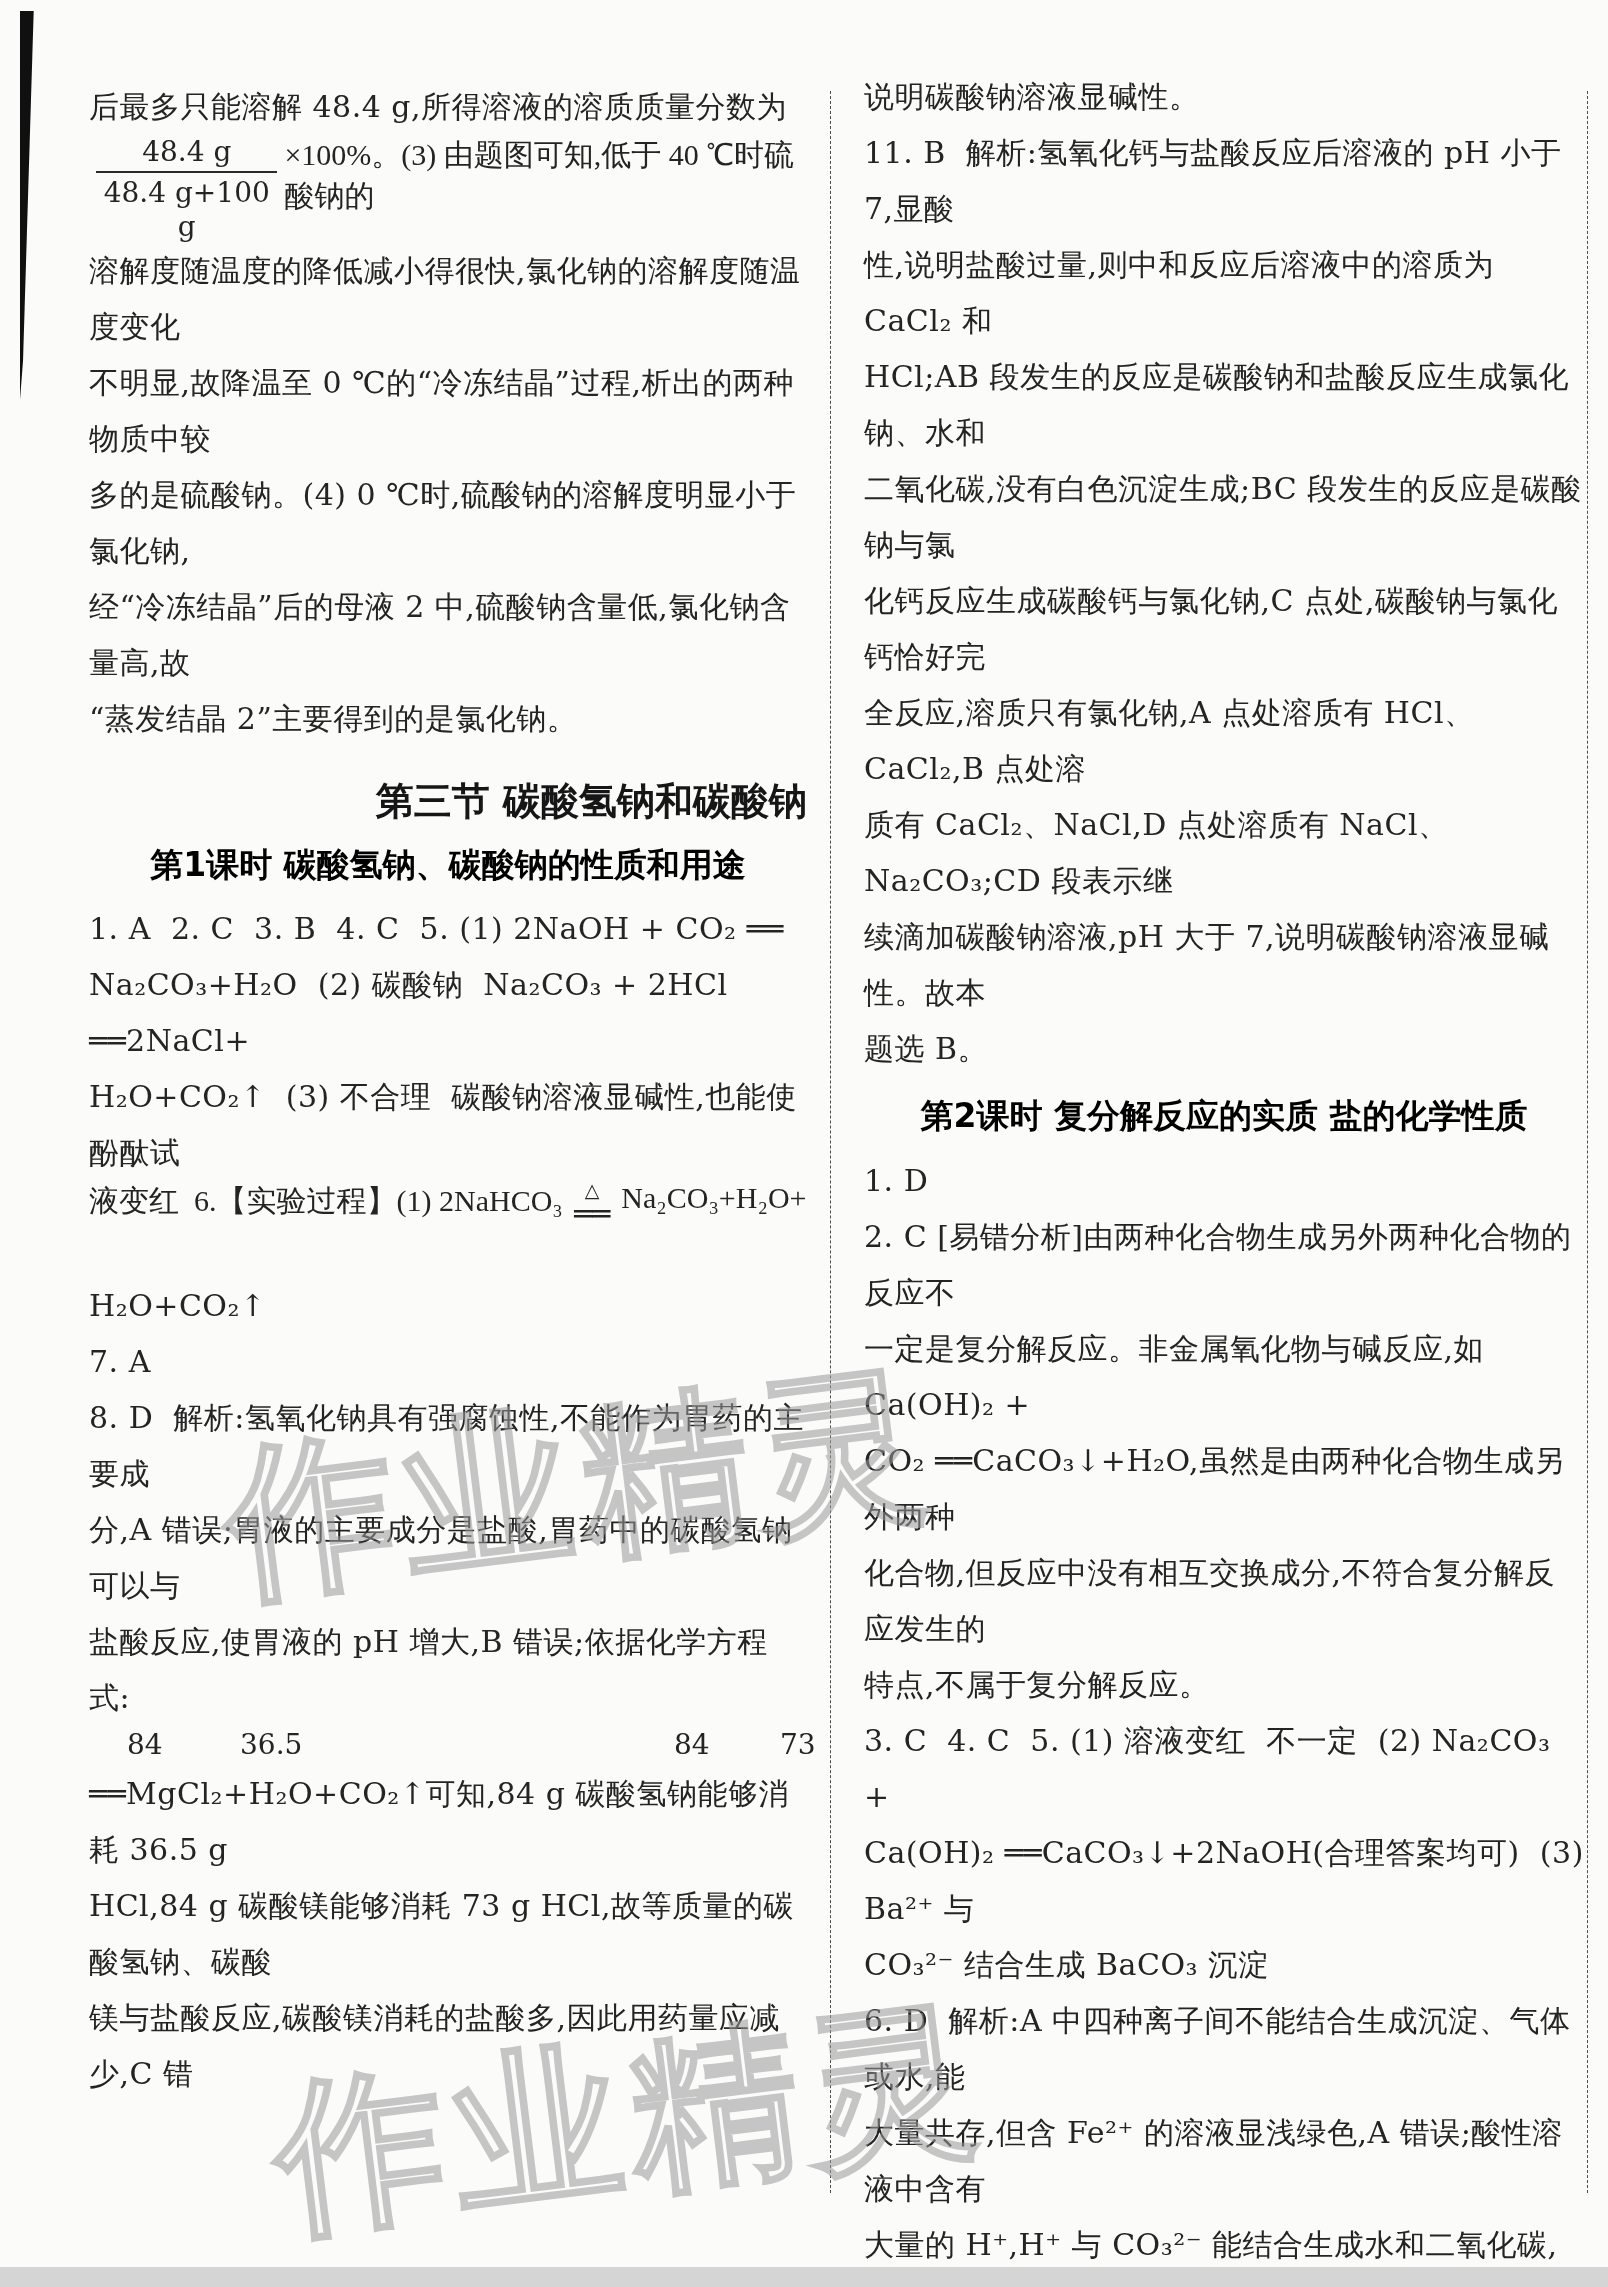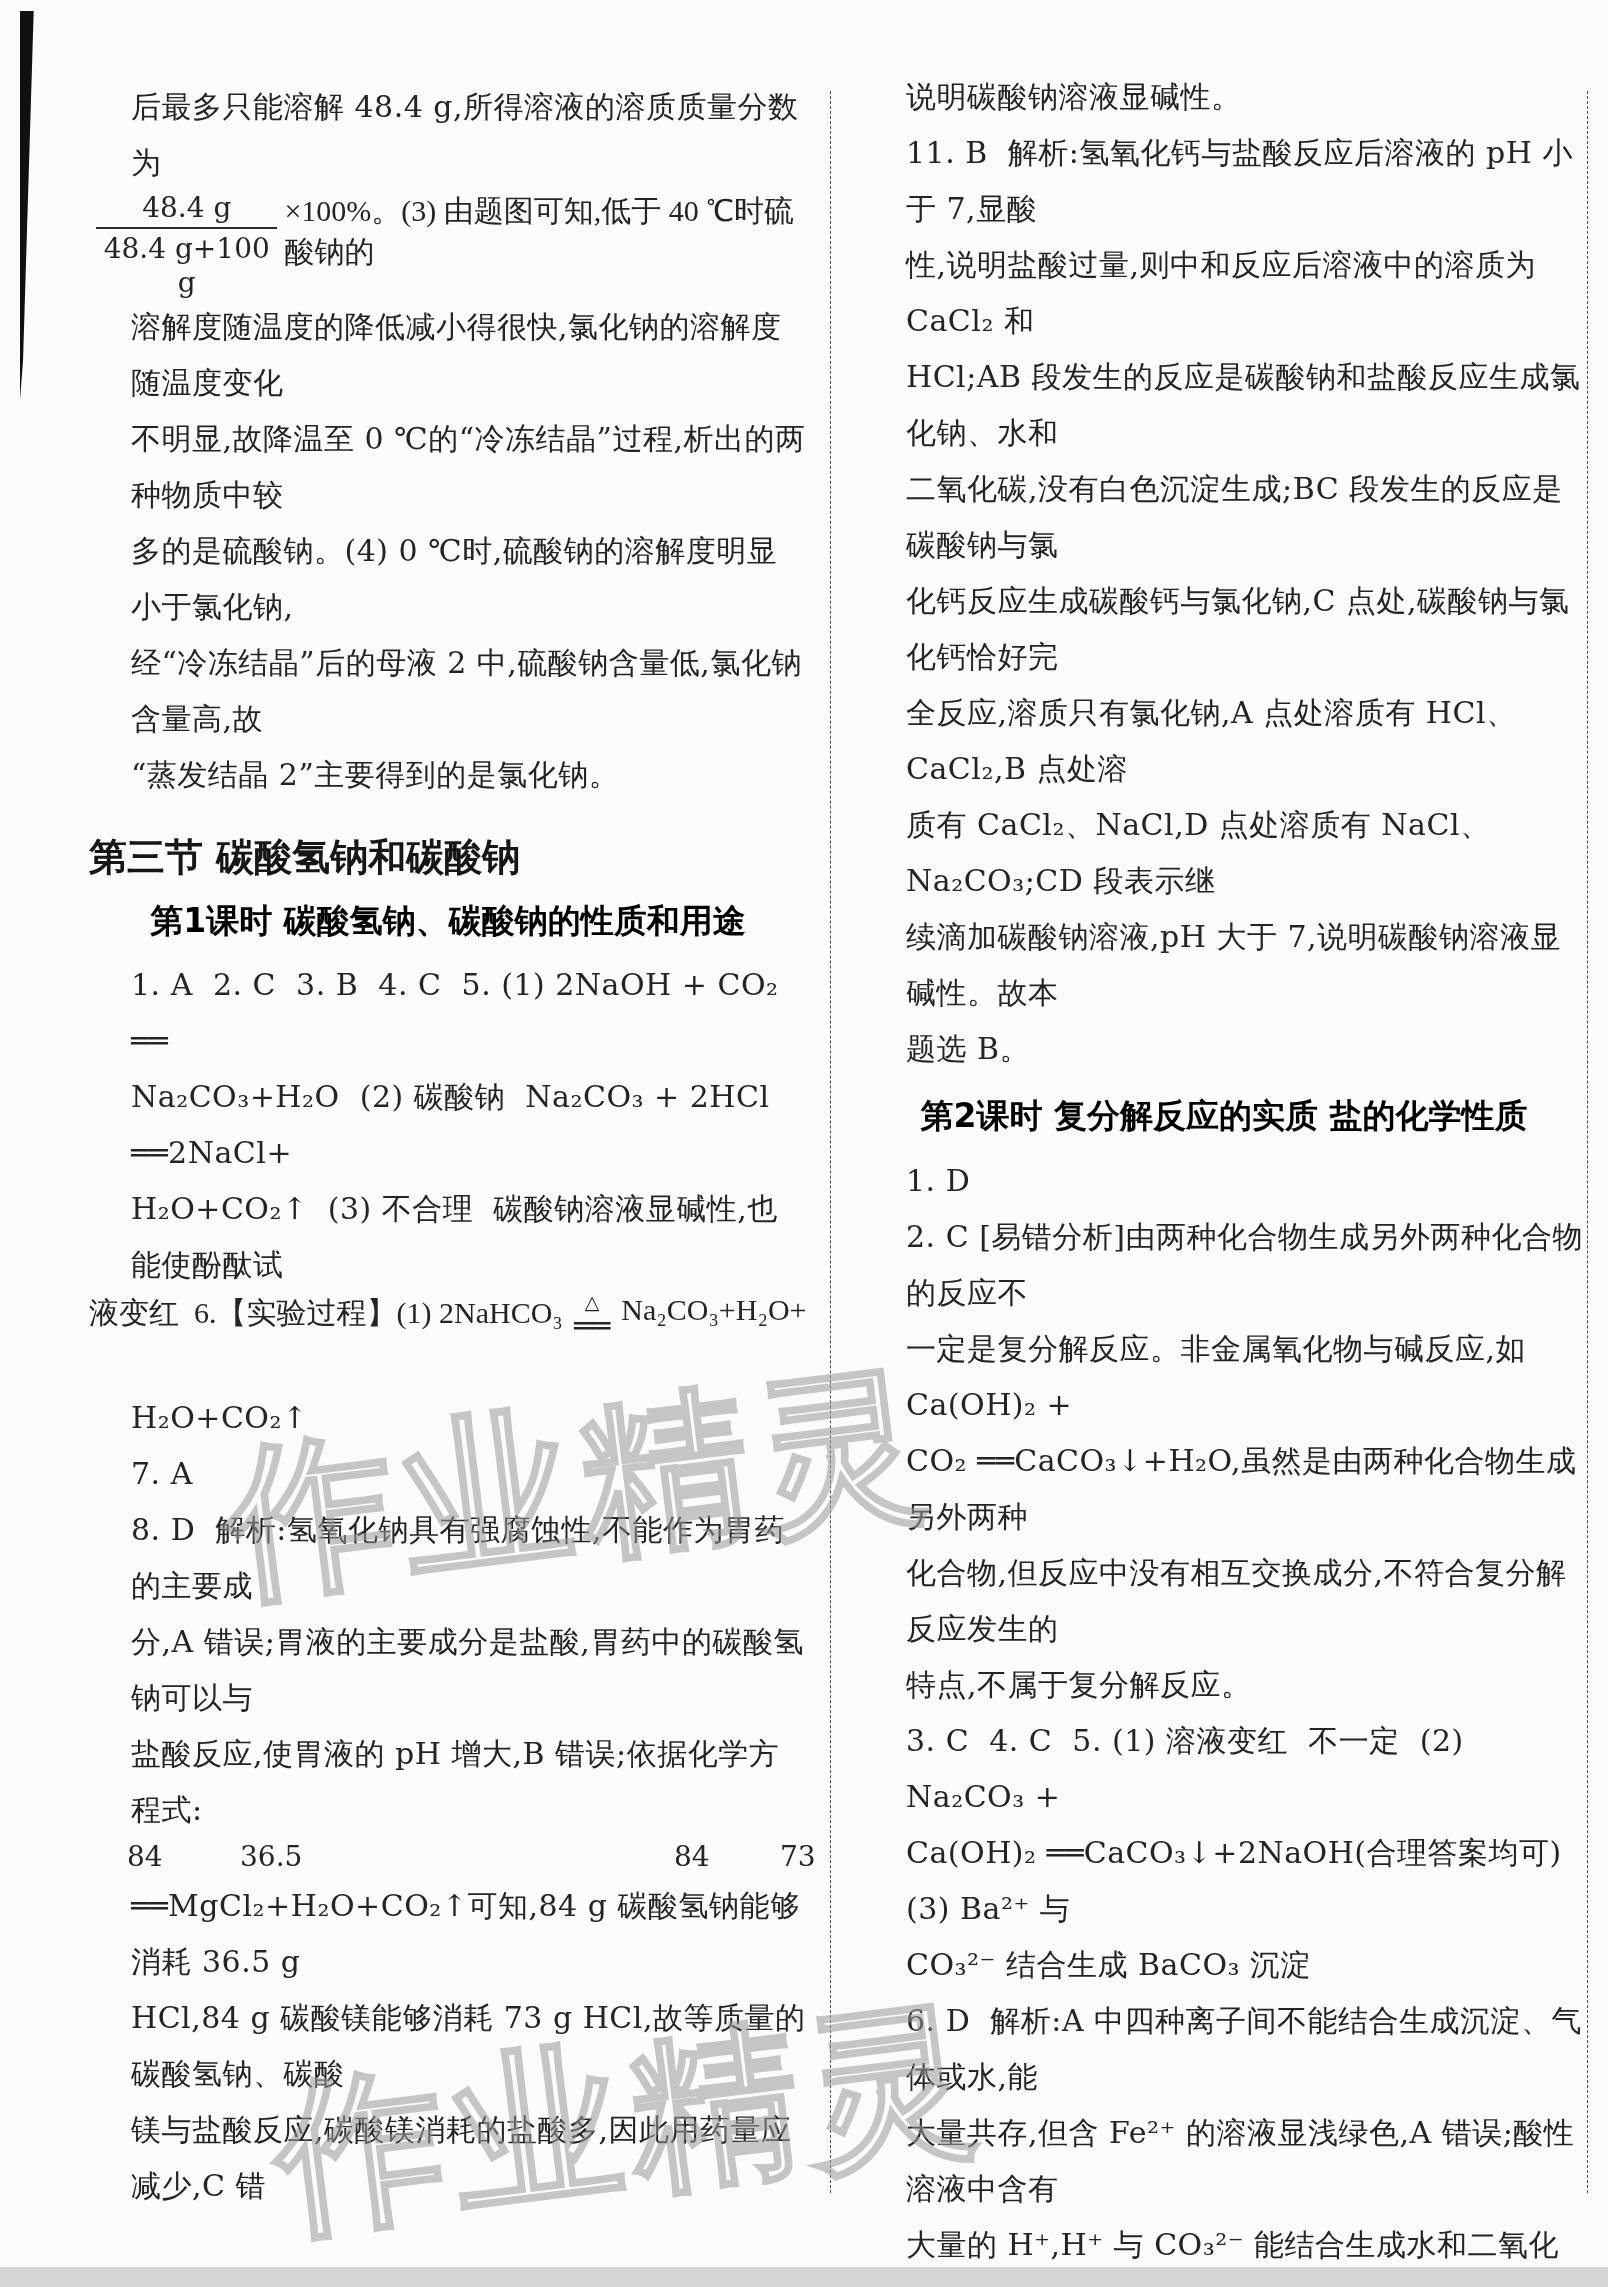--- a/index.html
+++ b/index.html
@@ -1,23 +1,23 @@
 <!DOCTYPE html>
 <html style="font-size:14.6px"><head>
 <meta charset="utf-8">
 <style>
   html,body{margin:0;padding:0;background:#e8e8e8;}
   .page{position:relative;width:1608px;height:2288px;background:#fbfbfa;overflow:hidden;
         font-family:"DejaVu Serif","Liberation Serif",serif;color:#242424;}
   .col{position:absolute;}
   .col-left{left:89px;top:79px;width:718px;}
   .col-right{left:864px;top:69px;width:720px;}
-  .line{font-size:30px;line-height:56px;white-space:pre-wrap;letter-spacing:0.5px;margin-left:42px;}
+  .line{font-size:30px;line-height:56px;white-space:pre-wrap;letter-spacing:0.5px;}
   .h1{font-family:"DejaVu Sans","Liberation Sans",sans-serif;font-weight:bold;font-size:38px;
-      line-height:1.25;text-align:left;margin:31px 0 14.6px;color:#161616;}
+      line-height:1.25;text-align:right;margin:31px 0 14.6px;color:#161616;}
   .h2{font-family:"DejaVu Sans","Liberation Sans",sans-serif;font-weight:bold;font-size:33px;
       line-height:1.3;text-align:center;margin:18.3px 0 14.6px;color:#000000;}
   .mathline{display:flex;align-items:flex-start;min-height:97px;font-size:30px;white-space:pre-wrap;}
   .mtext{white-space:pre-wrap;font-family:Liberation Serif, serif;}
   .frac{display:inline-block;text-align:center;vertical-align:middle;margin:0 7.3px;font-size:28px;line-height:1.2;}
   .frac .num{display:block;padding:0 7.3px 2.7px;border-bottom:2.3px solid #2a2a2a;}
   .frac .den{display:block;padding:2.7px 7.3px 0;}
   .heateq{display:inline-block;text-align:center;vertical-align:-3.7px;margin:0 3.7px;}
   .heateq .tri{display:block;font-size:19px;line-height:18.3px;}
   .heateq .eq{display:block;font-size:30px;line-height:27.4px;}

